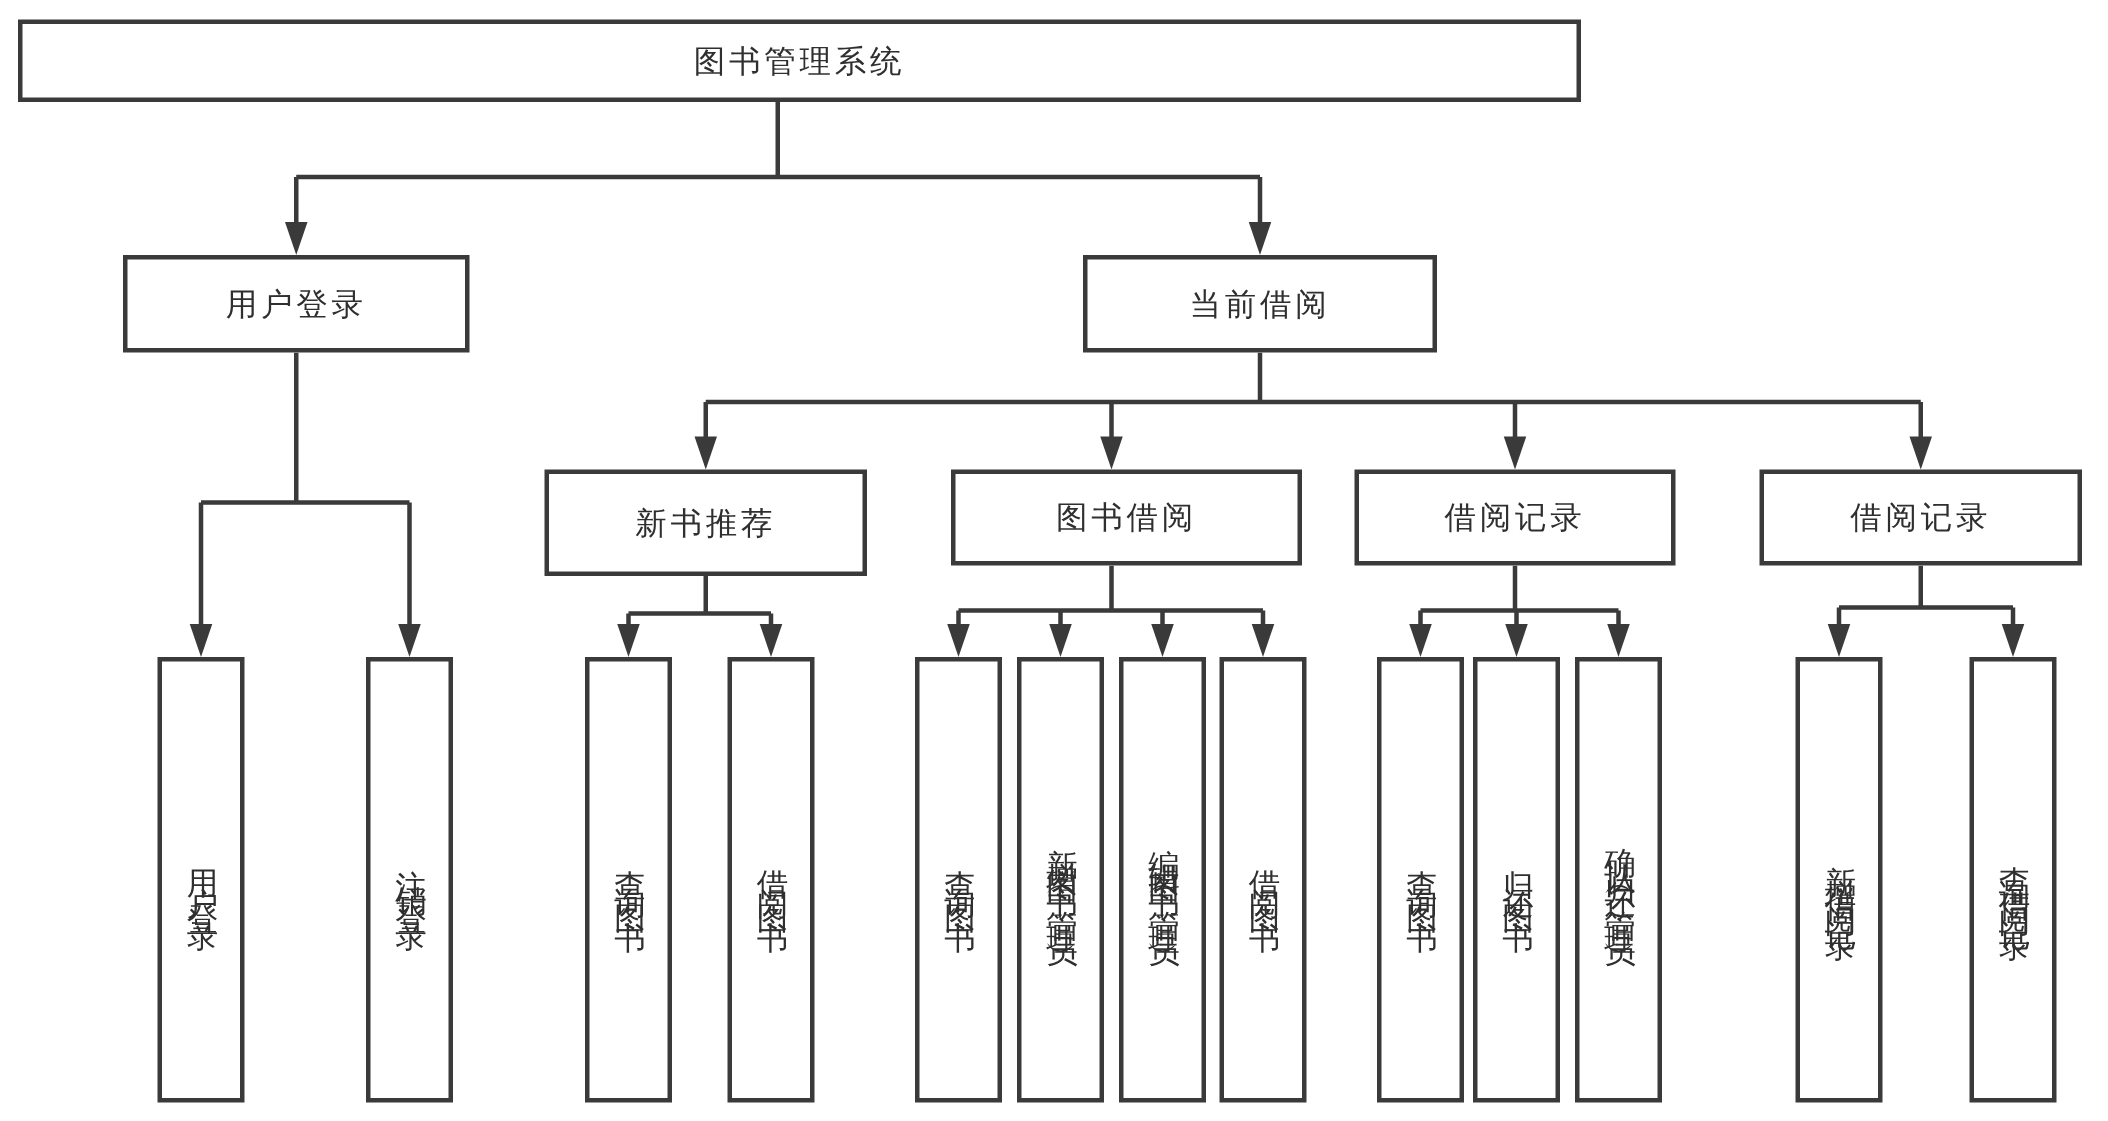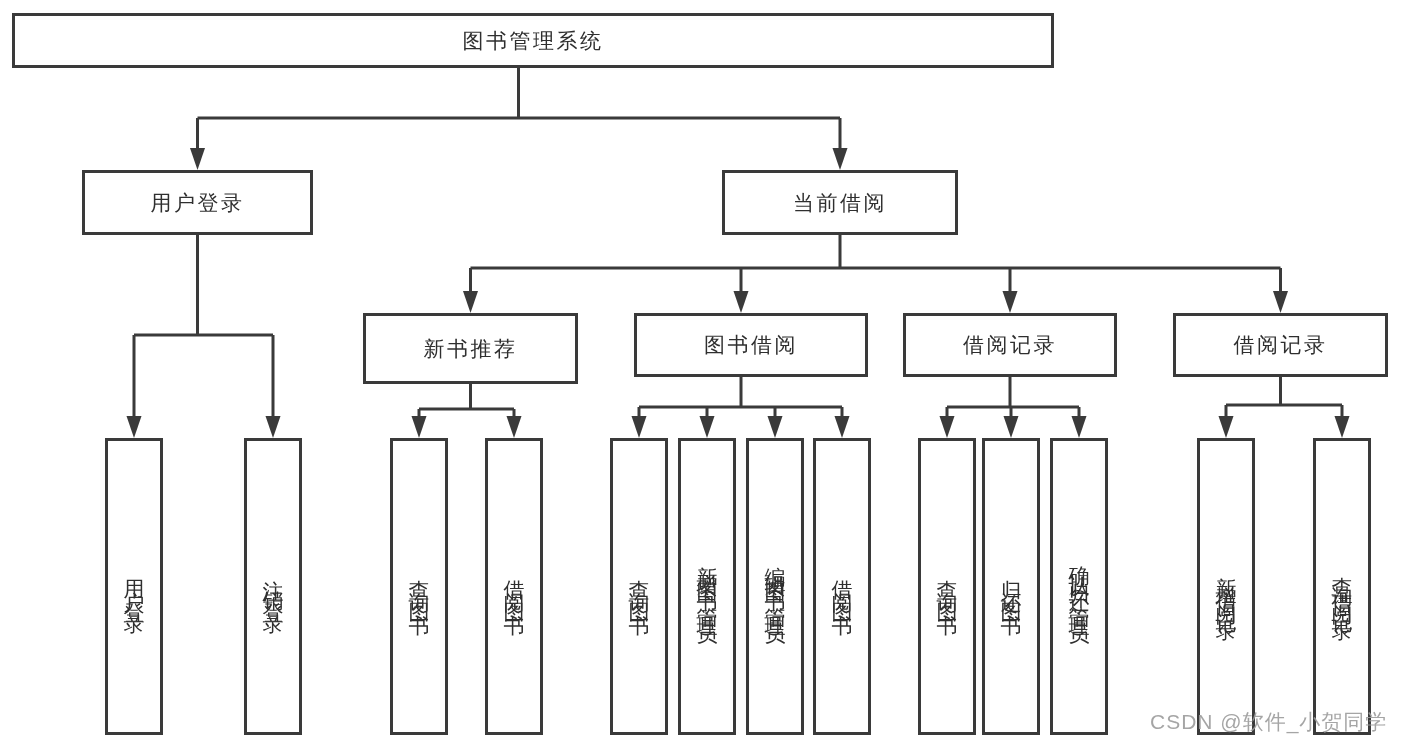--- a/index.html
+++ b/index.html
@@ -108,15 +108,14 @@
   <div class="box vbox leaf ls9" style="left:746px">编辑图书（管理员）</div>
   <div class="box vbox leaf ls4" style="left:813px">借阅图书</div>
 
   <div class="box vbox leaf ls4" style="left:918px">查询图书</div>
   <div class="box vbox leaf ls4" style="left:982px">归还图书</div>
   <div class="box vbox leaf ls9" style="left:1050px">确认归还（管理员）</div>
 
   <div class="box vbox leaf ls6" style="left:1197px">新增借阅记录</div>
   <div class="box vbox leaf ls6" style="left:1313px">查询借阅记录</div>
 
-  <div class="watermark">CSDN @软件_小贺同学</div>
 
 </div>
 
 </body></html>

